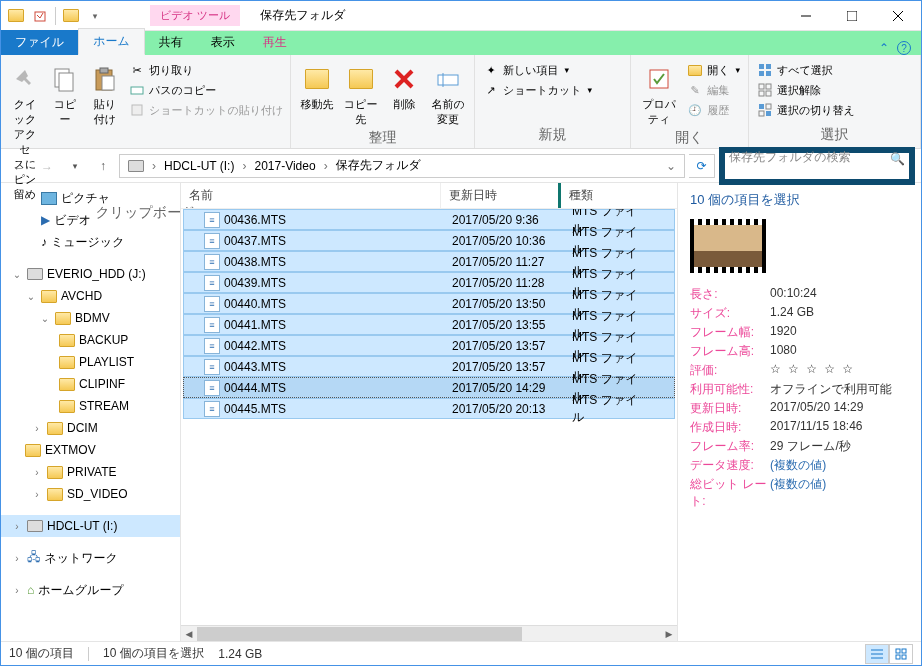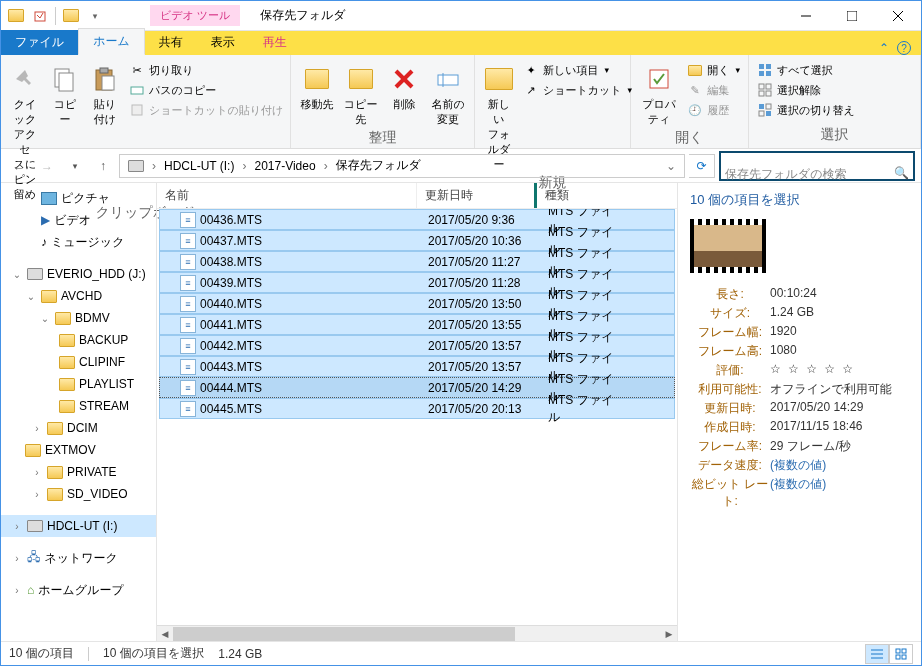--- a/index.html
+++ b/index.html
@@ -6,21 +6,21 @@
 body { width: 922px; height: 666px; background: #fff; font-size: 12px; color: #000; overflow: hidden; border: 1px solid #4592e6; }
 .titlebar { height: 30px; display: flex; align-items: center; background: #fff; border-bottom: 1px solid #e5e5e5; }
 .qat { display: flex; align-items: center; padding: 0 4px; gap: 2px; }
 .qat-icon { width: 22px; height: 22px; display: flex; align-items: center; justify-content: center; }
 .folder-glyph { width: 16px; height: 13px; background: linear-gradient(#ffe9a6,#f5c955); border: 1px solid #d6a52a; border-radius: 1px; }
 .divider-v { width: 1px; height: 18px; background: #ccc; margin: 0 2px; }
 .context-tab { background: #ffd8ef; color: #d63384; padding: 3px 10px; font-size: 11px; margin-left: 40px; }
 .title-text { margin-left: 20px; font-size: 12px; }
 .win-controls { margin-left: auto; display: flex; }
 .win-btn { width: 46px; height: 29px; display: flex; align-items: center; justify-content: center; font-family: sans-serif; }
-.tabbar { height: 24px; display: flex; align-items: flex-end; background: #fde047; }
+.tabbar { height: 24px; display: flex; align-items: flex-end; background: #86efac; }
 .tab-file { background: #1979ca; color: #fff; padding: 4px 14px; font-size: 12px; }
 .tab { padding: 4px 14px; font-size: 12px; }
 .tab.active { border: 1px solid #ddd; border-bottom: 1px solid #f5f6f7; background: #f5f6f7; color: #1979ca; margin-top: 22px; }
 .tab.pink { color: #d63384; }
 .help-area { margin-left: auto; padding: 0 10px; color: #1979ca; display: flex; gap: 8px; }
 .ribbon { height: 94px; background: #f5f6f7; border-bottom: 1px solid #ddd; display: flex; }
 .rgroup { border-right: 1px solid #e1e1e1; padding: 2px 6px; display: flex; flex-direction: column; justify-content: space-between; }
 .rgroup-content { flex: 1; display: flex; align-items: flex-start; gap: 4px; padding-top: 4px; }
 .rgroup-label { text-align: center; font-size: 14px; color: #666; padding-bottom: 2px; }
 .bigbtn { display: flex; flex-direction: column; align-items: center; width: 56px; text-align: center; gap: 2px; font-size: 11px; padding: 2px; }
@@ -29,24 +29,24 @@
 .smallrow { display: flex; align-items: center; gap: 4px; font-size: 11px; padding: 1px 2px; white-space: nowrap; }
 .smallrow.dim { color: #999; }
 .smallicon { width: 16px; height: 16px; display: inline-flex; align-items: center; justify-content: center; }
 .addrbar { height: 34px; display: flex; align-items: center; padding: 2px 6px; gap: 4px; border-bottom: 1px solid #e5e5e5; }
 .navbtn { width: 24px; height: 24px; display: flex; align-items: center; justify-content: center; color: #555; }
 .navbtn.disabled { color: #bbb; }
 .crumb-box { flex: 1; height: 24px; border: 1px solid #ccc; display: flex; align-items: center; padding: 0 2px; }
 .crumb { padding: 0 6px; font-size: 12px; display: flex; align-items: center; height: 100%; }
 .crumb-sep { color: #777; padding: 0 2px; }
 .refresh-box { width: 26px; height: 24px; border: 1px solid #ccc; border-left: none; display: flex; align-items: center; justify-content: center; color: #1979ca; }
-.search-box { width: 196px; height: 24px; border: 2px solid #0c4a6e; display: flex; align-items: flex-start; padding: 13px 4px; color: #888; }
+.search-box { width: 196px; height: 24px; border: 6px solid #0c4a6e; display: flex; align-items: flex-end; padding: 13px 4px; color: #888; }
 .search-box span:first-child { flex: 1; }
 .body-area { display: flex; height: calc(100% - 30px - 24px - 94px - 34px - 24px); }
-.navpane { width: 156px; border-right: 1px solid #e5e5e5; overflow-y: auto; padding: 4px 0; }
+.navpane { width: 180px; border-right: 1px solid #e5e5e5; overflow-y: auto; padding: 4px 0; }
 .navitem { display: flex; align-items: center; padding: 2px 4px; gap: 4px; font-size: 12px; height: 22px; }
 .navitem .expand { width: 12px; text-align: center; color: #777; font-size: 10px; }
 .navitem.selected { background: #cde8ff; }
 .navitem.empty { height: 10px; }
 .folder-sm { width: 16px; height: 13px; background: linear-gradient(#ffe9a6,#f5c955); border: 1px solid #d6a52a; border-radius: 1px; }
 .drive-sm { width: 16px; height: 12px; background: #ddd; border: 1px solid #888; border-radius: 1px; position: relative; }
 .pic-icon { width: 16px; height: 13px; background: #6eb5e0; border: 1px solid #3a7aa5; }
 .filelist { flex: 1; display: flex; flex-direction: column; overflow: hidden; }
 .colhdr { display: flex; height: 26px; border-bottom: 1px solid #eee; align-items: center; font-size: 12px; color: #444; }
 .col-name { width: 260px; padding-left: 8px; border-right: 1px solid #eee; height: 100%; display: flex; align-items: center; }
@@ -62,21 +62,21 @@
 .hscroll-track { flex: 1; height: 16px; position: relative; }
 .hscroll-thumb { position: absolute; left: 0; width: 70%; height: 14px; top: 1px; background: #cdcdcd; }
 .hscroll-btn { width: 16px; height: 16px; display: flex; align-items: center; justify-content: center; color: #666; font-size: 9px; }
 .details { width: 244px; border-left: 1px solid #e5e5e5; padding: 8px 12px; font-size: 12px; }
 .details-title { color: #1e5aa0; font-size: 13px; margin-bottom: 10px; }
 .thumb { width: 76px; height: 54px; background: #333; border: 4px solid #000; margin-bottom: 12px; position: relative; }
 .thumb::before, .thumb::after { content: ""; position: absolute; left: -4px; right: -4px; height: 6px; background: repeating-linear-gradient(90deg,#000 0 4px,#fff 4px 8px); }
 .thumb::before { top: -4px; } .thumb::after { bottom: -4px; }
 .thumb-inner { width: 100%; height: 100%; background: linear-gradient(#d9b88a 60%, #7a5a3a 60%); }
 .proprow { display: flex; padding: 1px 0; }
-.proprow .plabel { width: 80px; color: #a16207; text-align: center; }
+.proprow .plabel { width: 80px; color: #ec4899; }
 .proprow .pval { color: #333; }
 .proprow .pval.link { color: #2b6cb0; }
 .stars { color: #ccc; letter-spacing: 2px; }
 .statusbar { height: 24px; border-top: 1px solid #e5e5e5; display: flex; align-items: center; padding: 0 8px; gap: 14px; font-size: 12px; color: #333; }
 .statusbar .sep { width: 1px; height: 14px; background: #ccc; }
 .view-toggle { margin-left: auto; display: flex; }
 .vt-btn { width: 24px; height: 20px; border: 1px solid #ccc; display: flex; align-items: center; justify-content: center; color: #1979ca; }
 .vt-btn.active { background: #cde8ff; }
 svg { display: block; }
 </style>
@@ -223,27 +223,20 @@
           </div>
         <span style="white-space:pre-line">名前の
 変更</span>
       </div>
     </div>
     <div class="rgroup-label">整理</div>
   </div>
 
   <div class="rgroup" style="width:156px">
     <div class="rgroup-content">
-      <div class="bigbtn">
-        <div class="bigicon">
-            <div class="folder-glyph" style="width:28px;height:22px"></div>
-          </div>
-        <span style="white-space:pre-line">新しい
-フォルダー</span>
-      </div>
       <div style="display:flex;flex-direction:column;gap:2px;">
         <div class="smallrow">
             <span class="smallicon">✦</span>
             <span>新しい項目</span>
             <span style="font-size:9px;margin-left:2px">▾</span>
           </div>
         <div class="smallrow">
             <span class="smallicon">↗</span>
             <span>ショートカット</span>
             <span style="font-size:9px;margin-left:2px">▾</span>
@@ -385,25 +378,25 @@
         <span class="expand">⌄</span>
         <div class="folder-sm"></div>
         <span>BDMV</span>
       </div>
     <div class="navitem" style="padding-left:58px">
         <div class="folder-sm"></div>
         <span>BACKUP</span>
       </div>
     <div class="navitem" style="padding-left:58px">
         <div class="folder-sm"></div>
+        <span>PLAYLIST</span>
+      </div>
+    <div class="navitem" style="padding-left:58px">
+        <div class="folder-sm"></div>
         <span>CLIPINF</span>
-      </div>
-    <div class="navitem" style="padding-left:58px">
-        <div class="folder-sm"></div>
-        <span>PLAYLIST</span>
       </div>
     <div class="navitem" style="padding-left:58px">
         <div class="folder-sm"></div>
         <span>STREAM</span>
       </div>
     <div class="navitem" style="padding-left:30px">
         <span class="expand">›</span>
         <div class="folder-sm"></div>
         <span>DCIM</span>
       </div>

